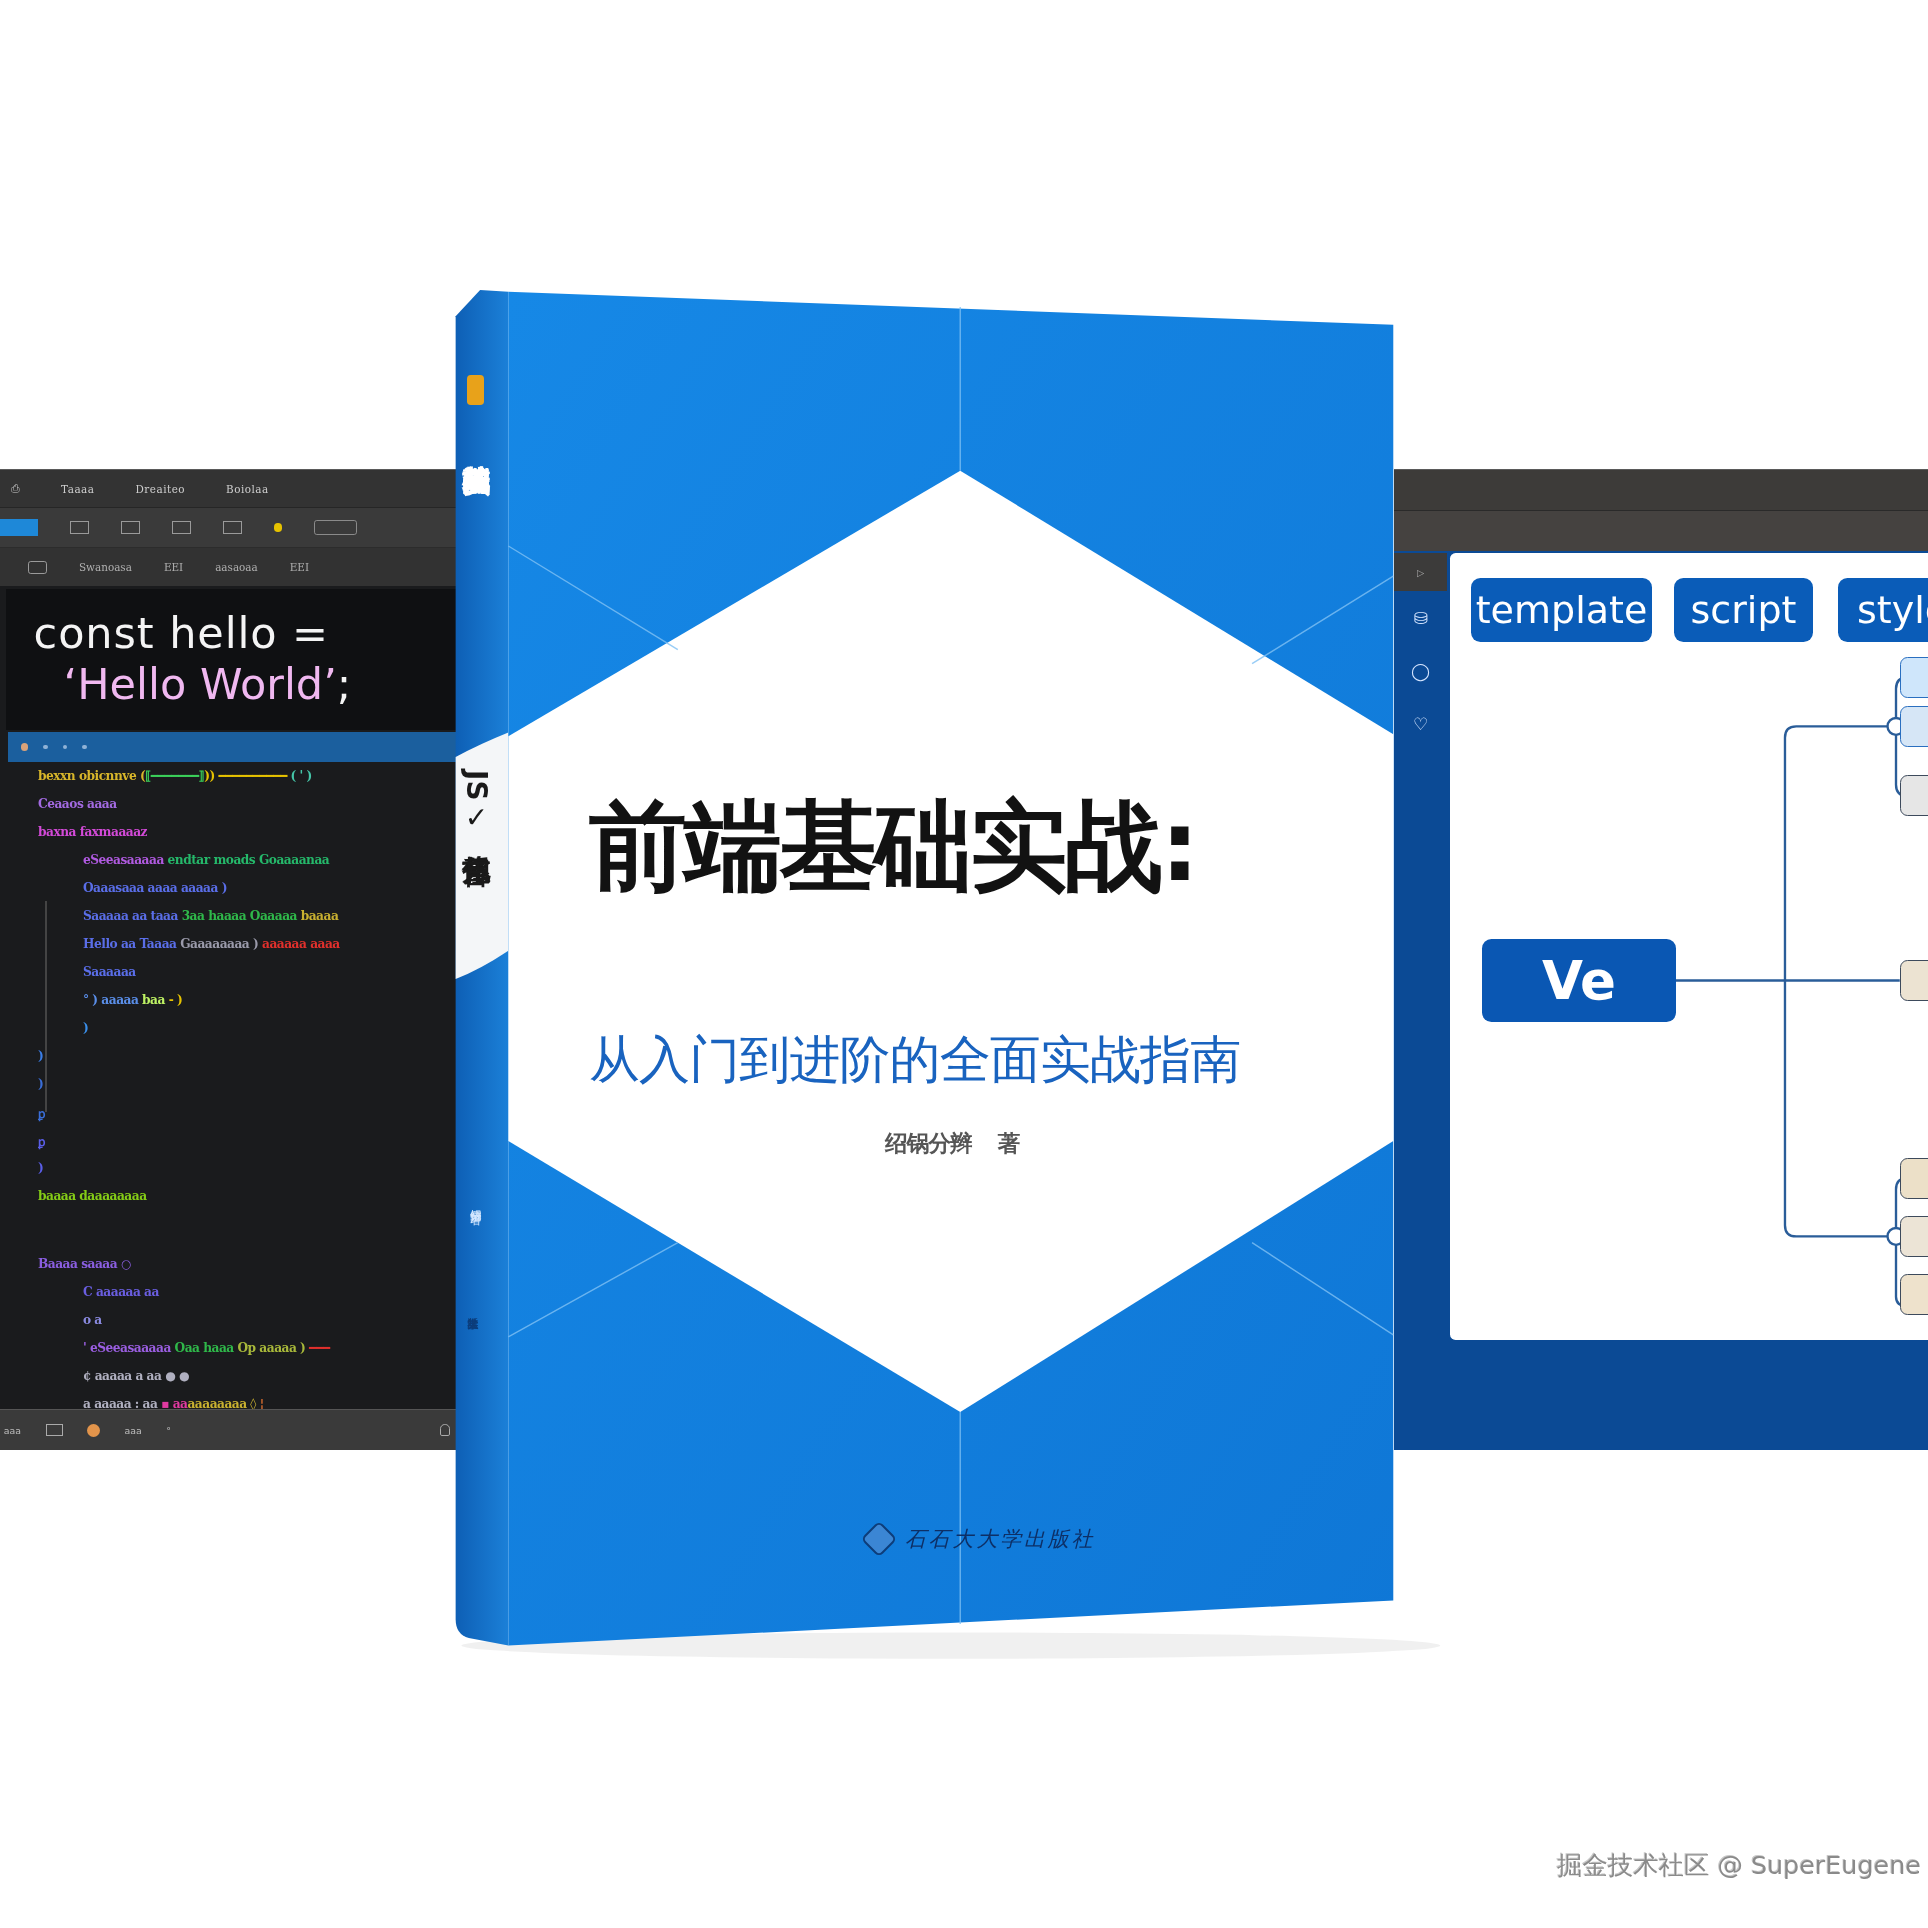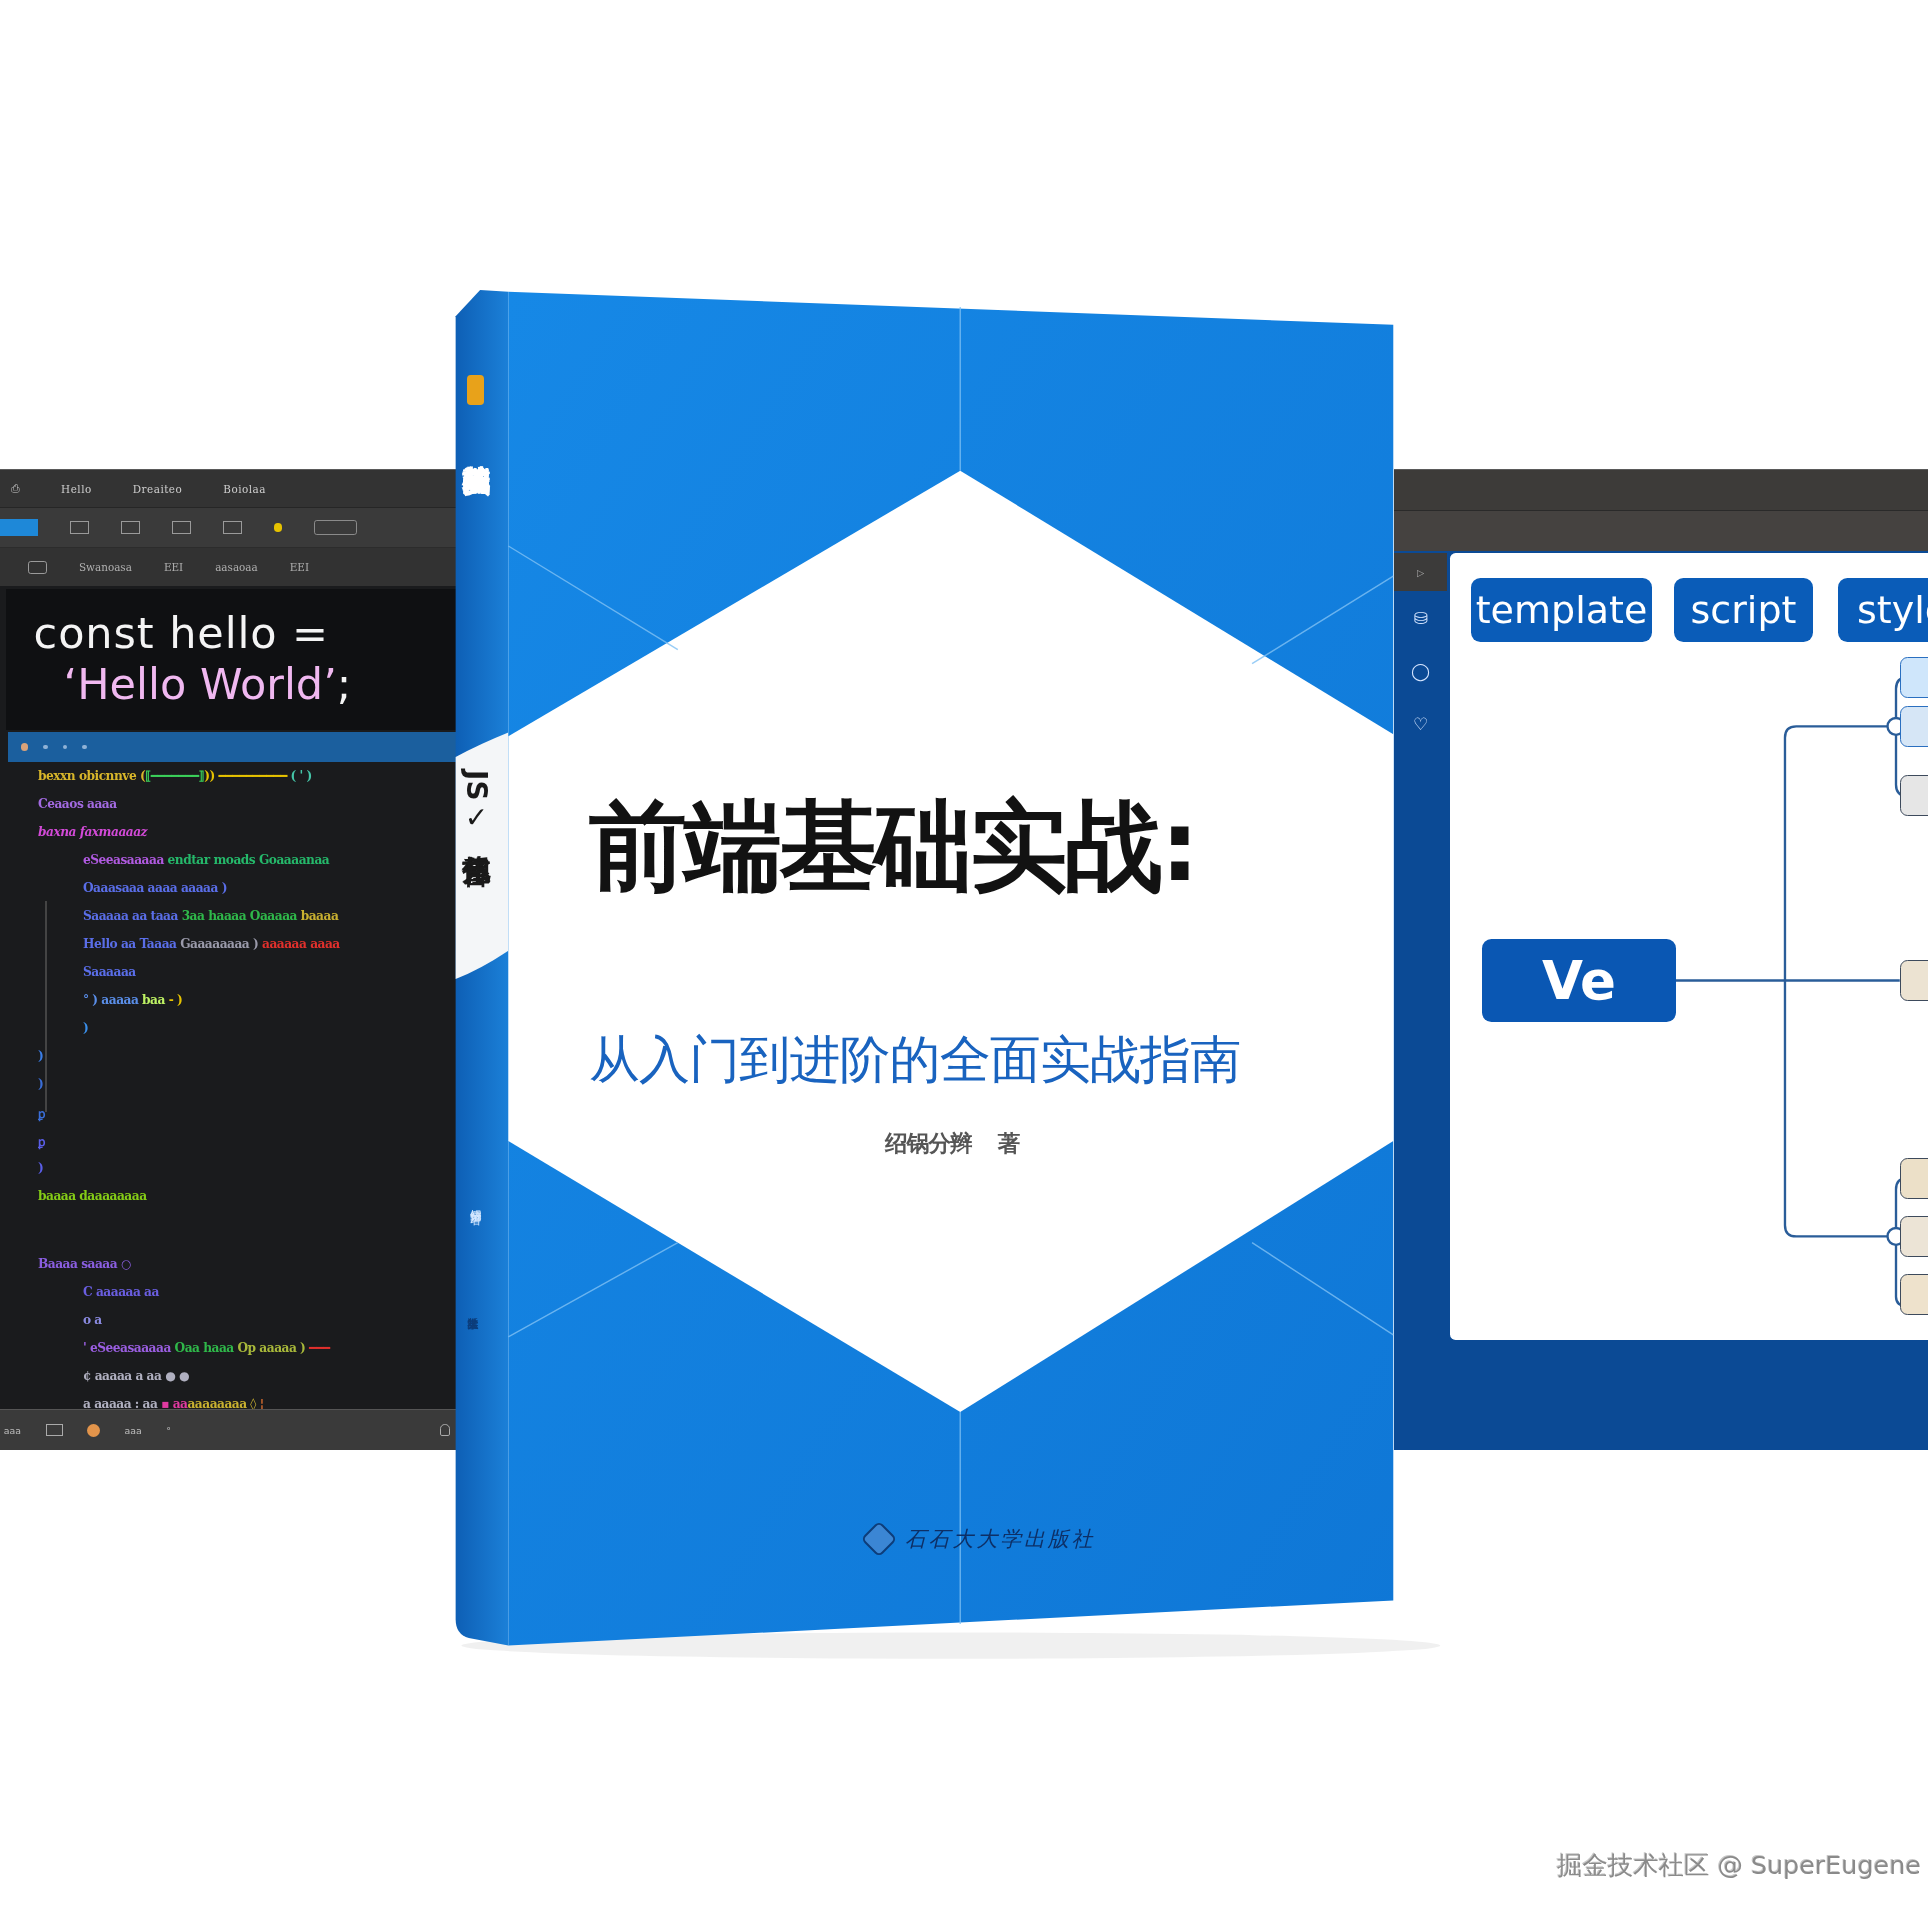--- a/index.html
+++ b/index.html
@@ -99,21 +99,21 @@
 
   
   .watermark { position: absolute; left: 1557px; top: 1849px; color: #8a8a8a; font-size: 25.4px; white-space: nowrap; text-shadow: 0.9px 0.9px 0 #ffffff, -0.9px -0.9px 0 #c8c8c8; }
 </style>
 </head>
 <body>
 
 <div class="editor">
   <div class="menubar">
     <span>⎙</span>
-    <span>Hello</span>
+    <span>Taaaa</span>
     <span>Dreaiteo</span>
     <span>Boiolaa</span>
   </div>
   <div class="toolbar">
     <div class="run"></div>
     <div class="tb"></div>
     <div class="tb"></div>
     <div class="tb"></div>
     <div class="tb"></div>
     <div class="dot"></div>
@@ -136,21 +136,21 @@
     <i></i>
     <i class="s"></i>
     <i class="s"></i>
     <i class="s"></i>
   </div>
 
   <div class="gutter"></div>
   <div class="code-lines" id="code-lines">
       <div class="ln" style="padding-left: 0px;"><span style="color: rgb(216, 182, 42);">bexxn obicnnve (</span><span style="color: rgb(59, 209, 90);">⟦━━━━━━━⟧</span><span style="color: rgb(230, 194, 0);">)) ━━━━━━━━━━ </span><span style="color: rgb(69, 198, 168);">( ' )</span></div>
       <div class="ln" style="padding-left: 0px;"><span style="color: rgb(162, 106, 224);">Ceaaos aaaa</span></div>
-      <div class="ln" style="padding-left: 0px; font-style: italic;"><span style="color: rgb(211, 74, 216);">baxna faxmaaaaz</span></div>
+      <div class="ln" style="padding-left: 0px;"><span style="color: rgb(211, 74, 216);">baxna faxmaaaaz</span></div>
       <div class="ln" style="padding-left: 45px;"><span style="color: rgb(176, 90, 224);">eSeeasaaaaa </span><span style="color: rgb(37, 184, 106);">endtar moads Goaaaanaa</span></div>
       <div class="ln" style="padding-left: 45px;"><span style="color: rgb(90, 110, 232);">Oaaasaaa aaaa aaaaa )</span></div>
       <div class="ln" style="padding-left: 45px;"><span style="color: rgb(90, 110, 232);">Saaaaa aa taaa </span><span style="color: rgb(47, 184, 74);">3aa haaaa Oaaaaa </span><span style="color: rgb(200, 176, 48);">baaaa</span></div>
       <div class="ln" style="padding-left: 45px;"><span style="color: rgb(90, 110, 232);">Hello aa Taaaa </span><span style="color: rgb(154, 154, 170);">Gaaaaaaaa )  </span><span style="color: rgb(224, 48, 44);">aaaaaa aaaa</span></div>
       <div class="ln" style="padding-left: 45px;"><span style="color: rgb(90, 110, 232);">Saaaaaa</span></div>
       <div class="ln" style="padding-left: 45px;"><span style="color: rgb(90, 142, 232);">° ) aaaaa </span><span style="color: #bef264;">baa </span><span style="color: rgb(230, 194, 0);">- )</span></div>
       <div class="ln" style="padding-left: 45px;"><span style="color: rgb(58, 142, 232);">)</span></div>
       <div class="ln" style="padding-left: 0px;"><span style="color: rgb(58, 126, 232);">)</span></div>
       <div class="ln" style="padding-left: 0px;"><span style="color: rgb(58, 110, 216);">)</span></div>
       <div class="ln" style="padding-left: 0px;"><span style="color: rgb(58, 110, 216);">ꝑ</span></div>

